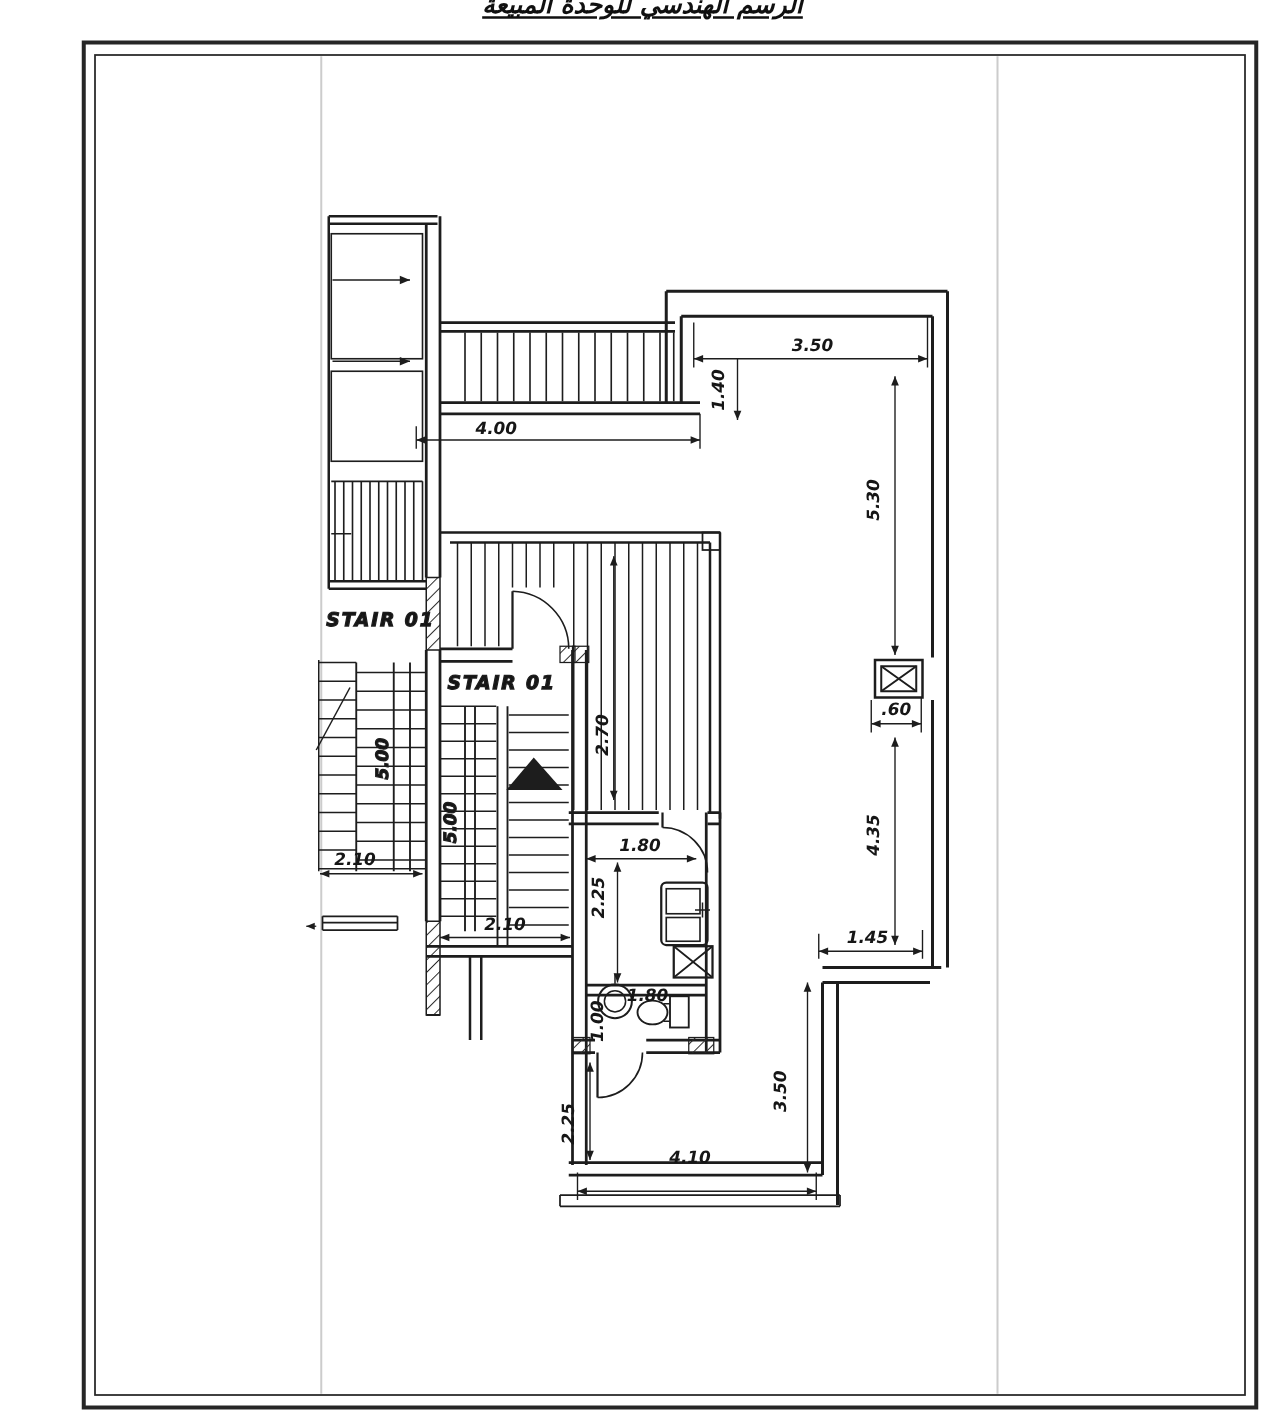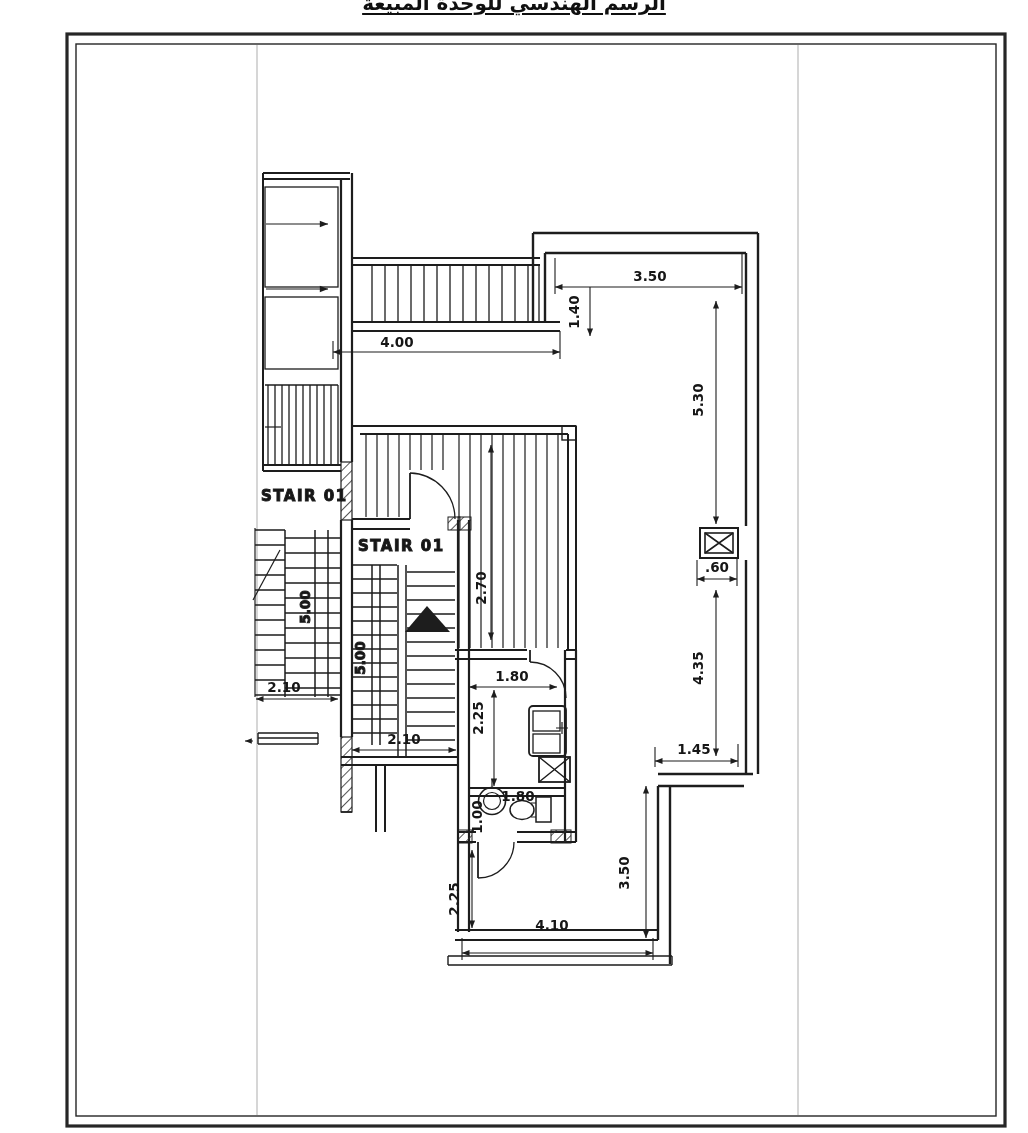--- a/index.html
+++ b/index.html
@@ -1,21 +1,21 @@
 <!DOCTYPE html>
 <html><head>
 <meta charset="utf-8">
 <style>
   html,body{margin:0;padding:0;}
   body{
     width:1028px;height:1133px;overflow:hidden;position:relative;
     background:#ffffff;
     font-family:"DejaVu Sans","Liberation Sans",sans-serif;
   }
-  .sheet{position:absolute;inset:0;}
+  .sheet{position:absolute;inset:0;font-style:italic;}
   .sheet-title{
     position:absolute;top:-9px;left:50%;transform:translateX(-50%);
     font-size:20px;font-weight:bold;color:#101010;
     text-decoration:underline;text-decoration-thickness:2px;text-underline-offset:3px;
     direction:rtl;white-space:nowrap;letter-spacing:.5px;
   }
   svg text{
     font-family:"DejaVu Sans","Liberation Sans",sans-serif;
     fill:#161616;font-weight:700;font-size:13.5px;
   }

